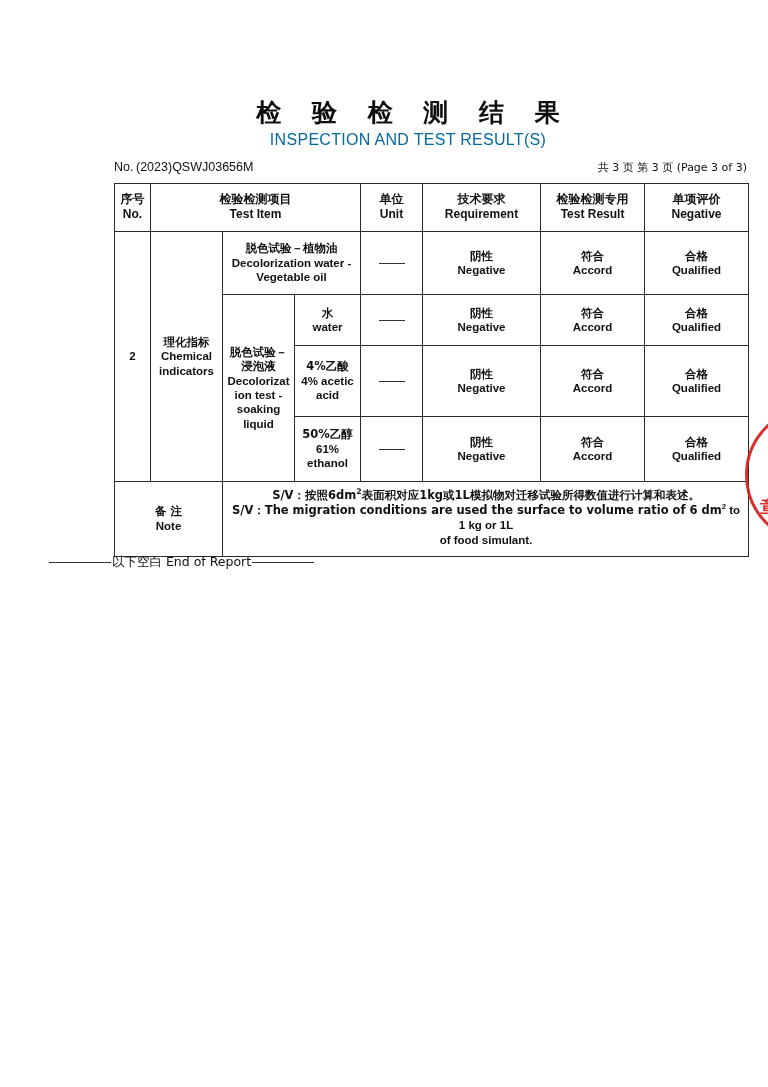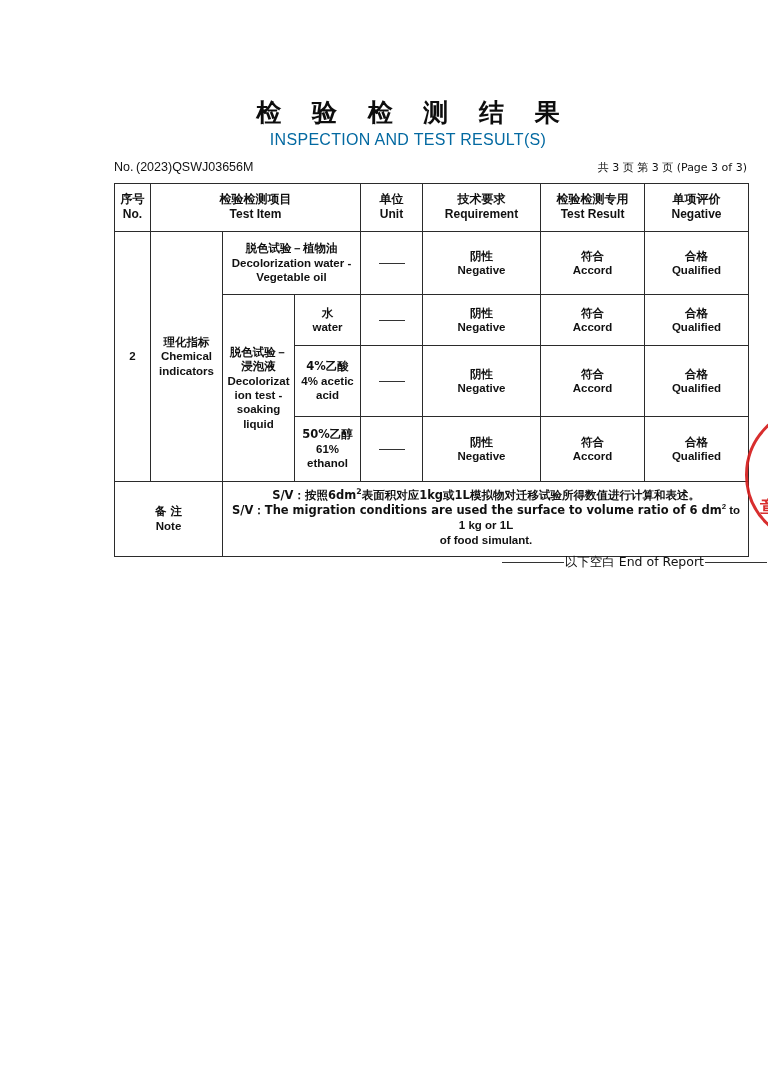--- a/index.html
+++ b/index.html
@@ -130,21 +130,21 @@
     line-height: 1.45;
   }
   .note-body div { margin: 0 0 1px 0; }
   sup { font-size: 0.68em; vertical-align: super; line-height: 0; }
 
   
   .end-line {
     position: absolute;
     left: 0; right: 0;
     top: 554px;
-    text-align: right;
+    text-align: left;
     font-size: 12.5px;
     color: #111;
     white-space: nowrap;
   }
   .end-rule {
     display: inline-block;
     width: 62px;
     border-top: 1.1px solid #333;
     vertical-align: middle;
     height: 0;

